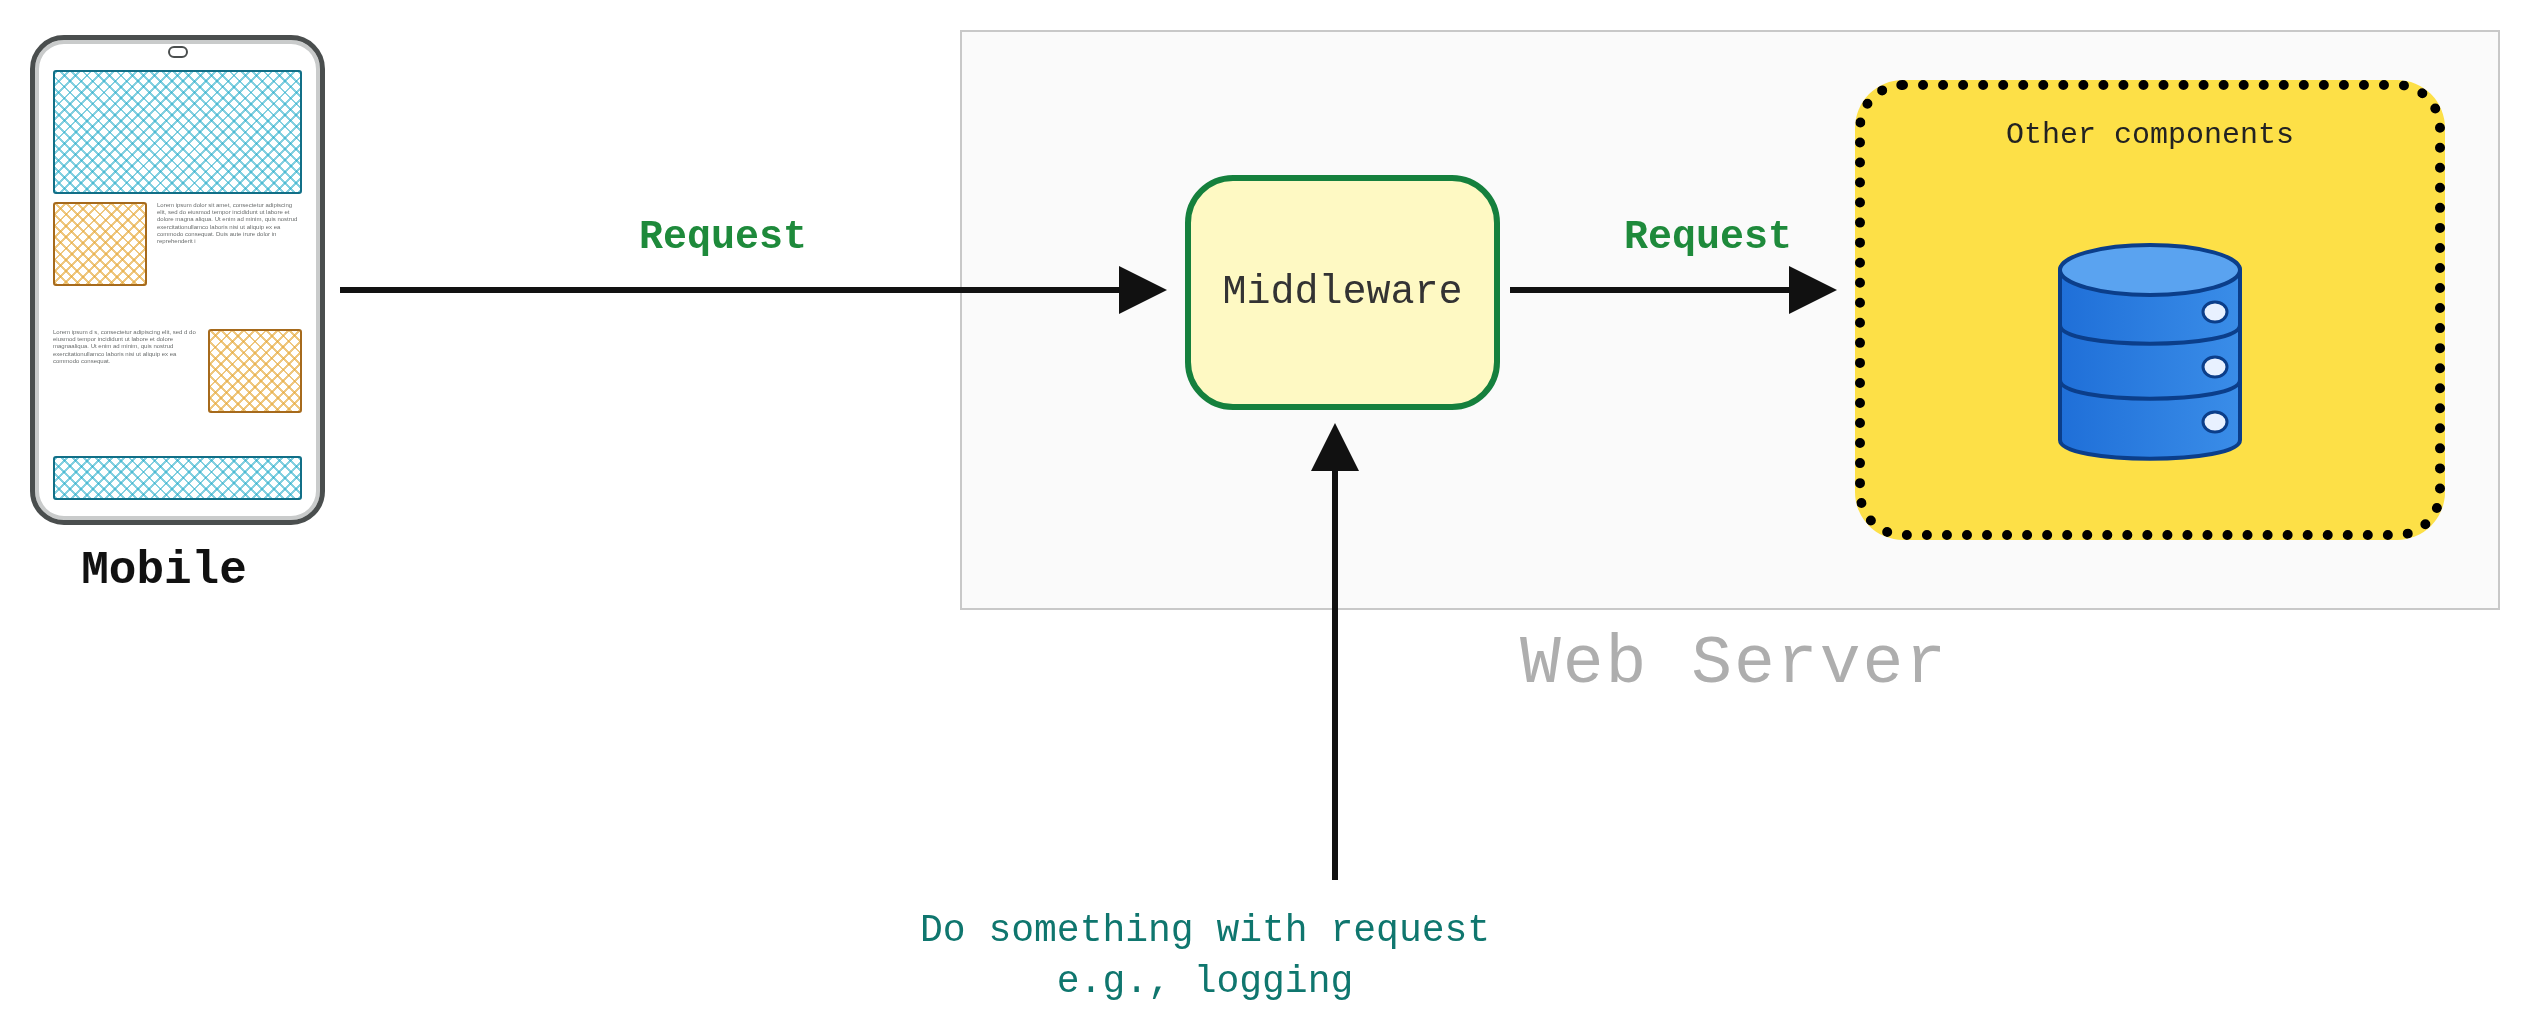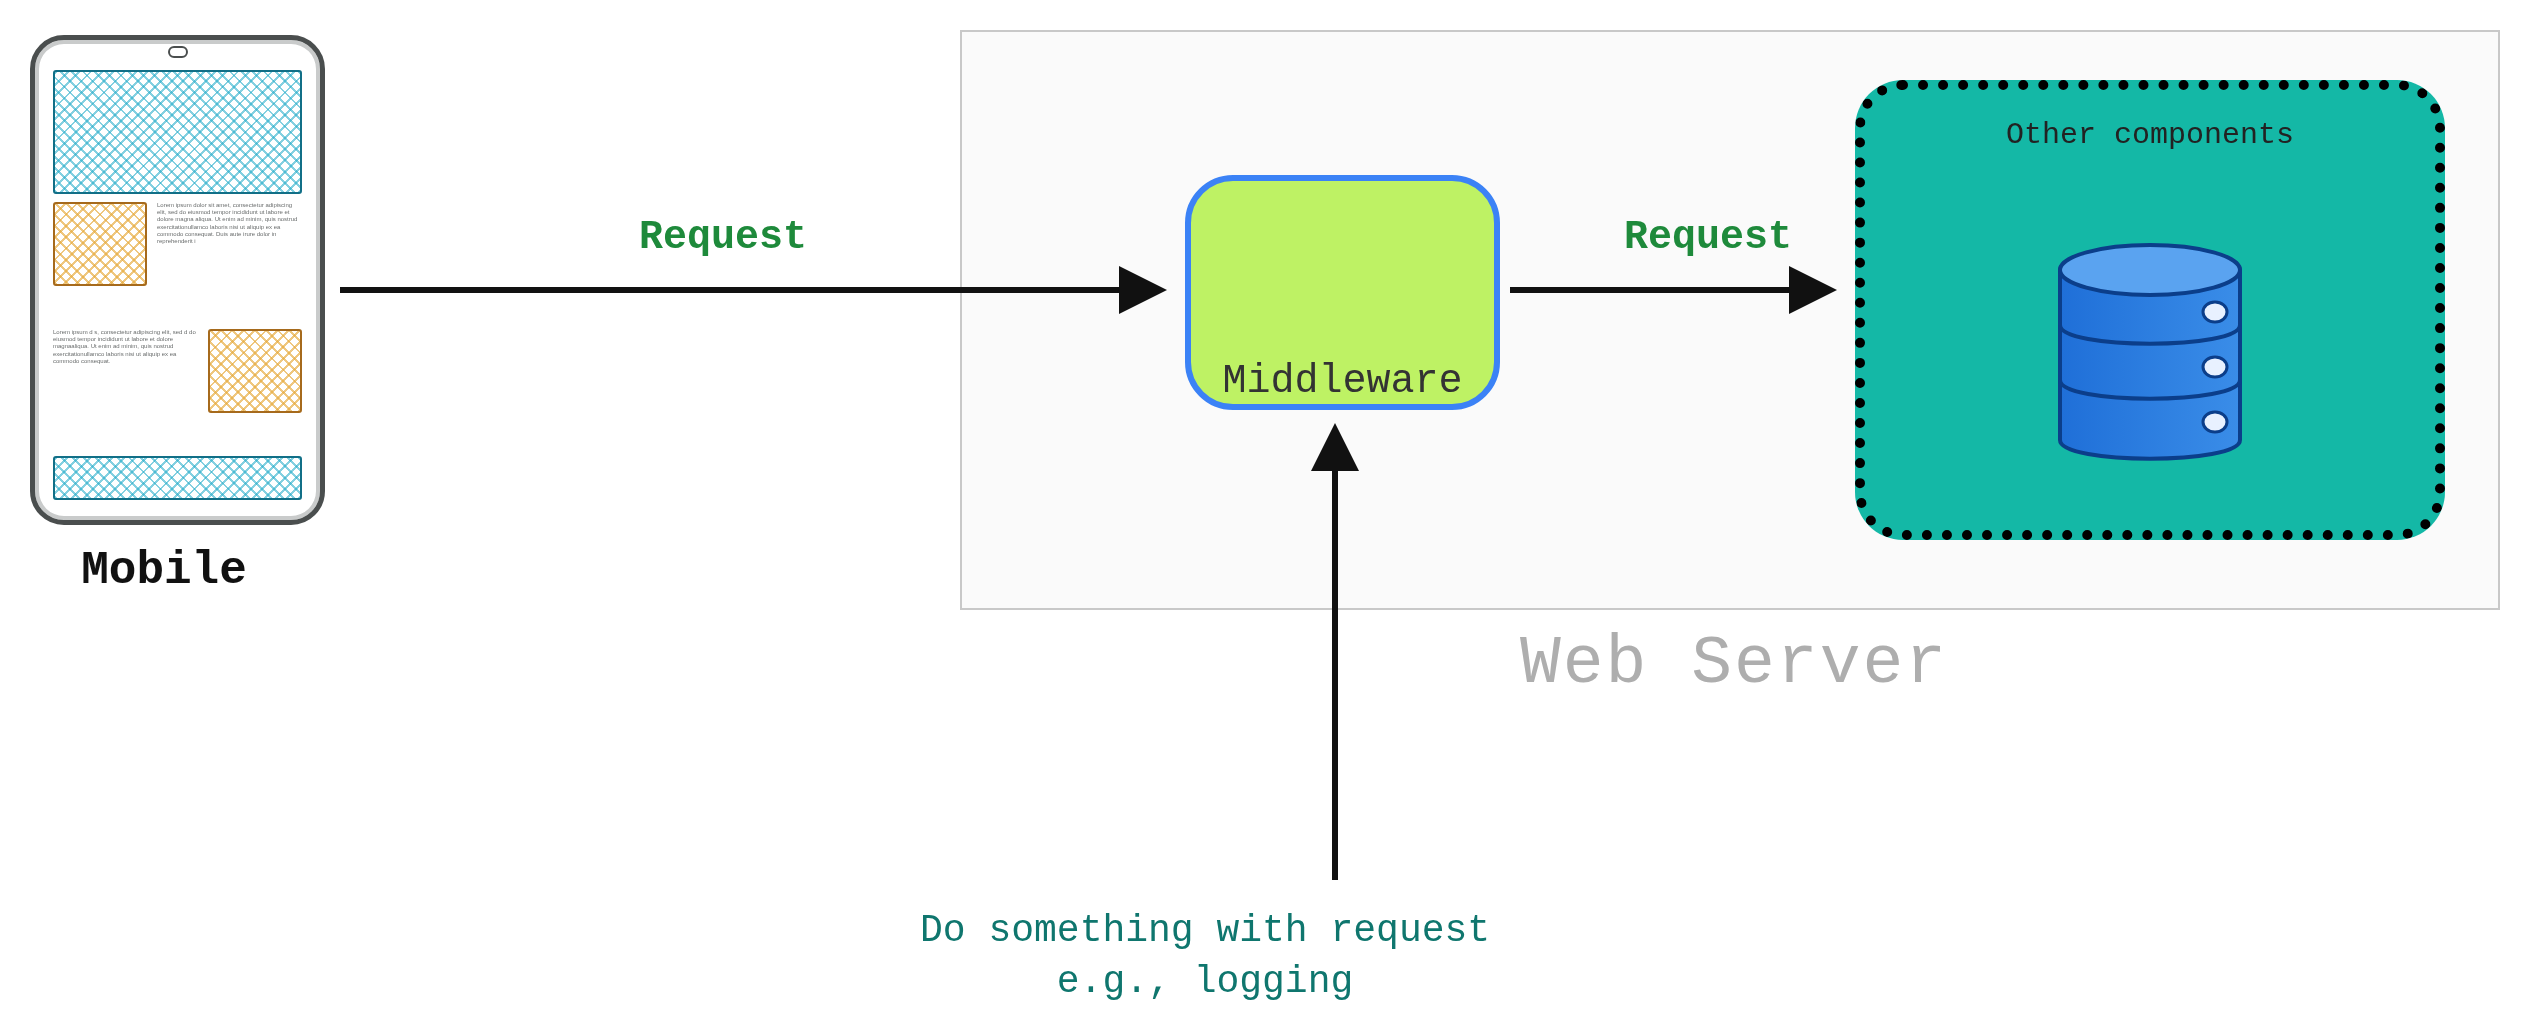--- a/index.html
+++ b/index.html
@@ -122,43 +122,43 @@
     color: #aeaeae;
     letter-spacing: 2px;
   }
   
   .middleware-box {
     position: absolute;
     left: 1185px;
     top: 175px;
     width: 315px;
     height: 235px;
-    background: #bef264;
-    border: 6px solid #3b82f6;
+    background: #fef9c3;
+    border: 6px solid #15803d;
     border-radius: 48px;
     box-sizing: border-box;
     display: flex;
-    align-items: flex-end;
+    align-items: center;
     justify-content: center;
   }
   .middleware-label {
     font-size: 40px;
     color: #333;
   }
   
   .other-box {
     position: absolute;
     left: 1855px;
     top: 80px;
     width: 590px;
     height: 460px;
     border: 10px dotted #000;
     border-radius: 48px;
     box-sizing: border-box;
-    background: #14b8a6;
+    background: #fde047;
   }
   .other-label {
     position: absolute;
     top: 28px;
     left: 0;
     right: 0;
     text-align: center;
     font-size: 30px;
     color: #222;
   }

